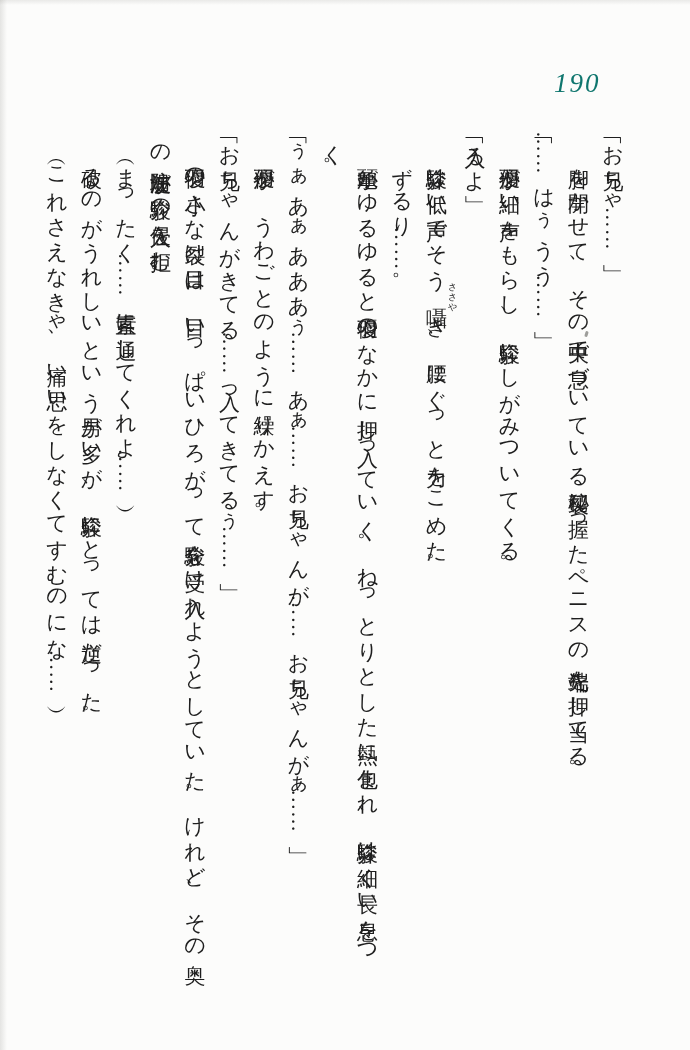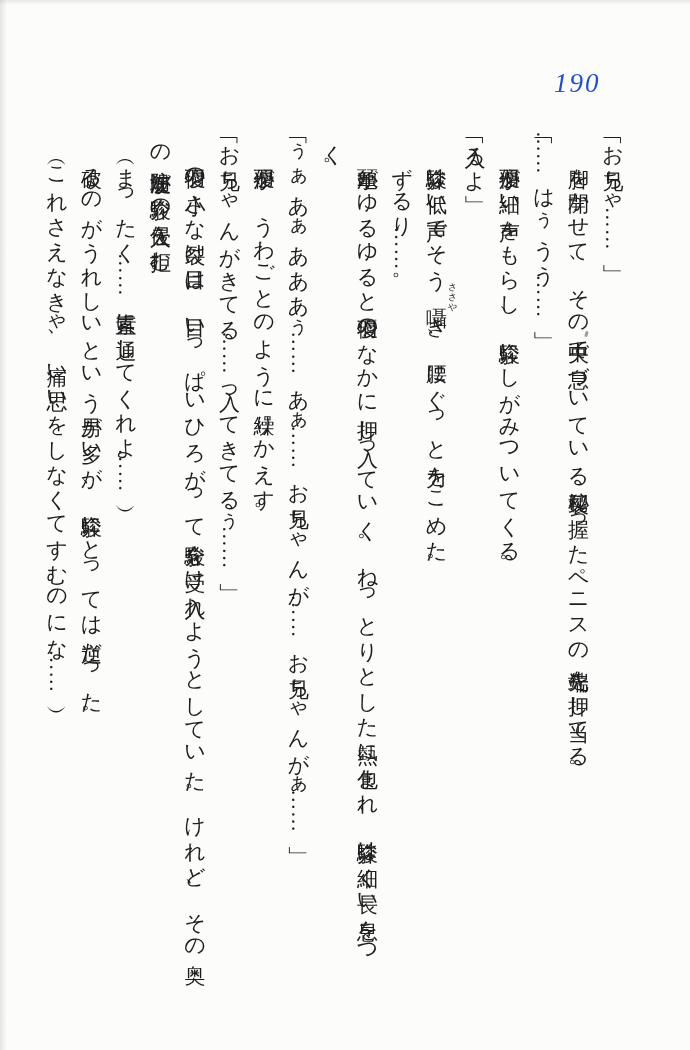--- a/index.html
+++ b/index.html
@@ -29,21 +29,21 @@
     background: linear-gradient(to bottom, rgba(120,120,115,0.14), rgba(120,120,115,0.0));
     pointer-events: none;
   }
   .page-number {
     position: absolute;
     top: 68px;
     left: 554px;
     font-style: italic;
     font-size: 27px;
     letter-spacing: 2px;
-    color: #1d4ed8;
+    color: #0f766e;
   }
   .text-block {
     position: absolute;
     top: 130px;
     right: 60px;
     height: 833px;
     width: 600px;
     writing-mode: vertical-rl;
     text-orientation: mixed;
     font-size: 21px;

